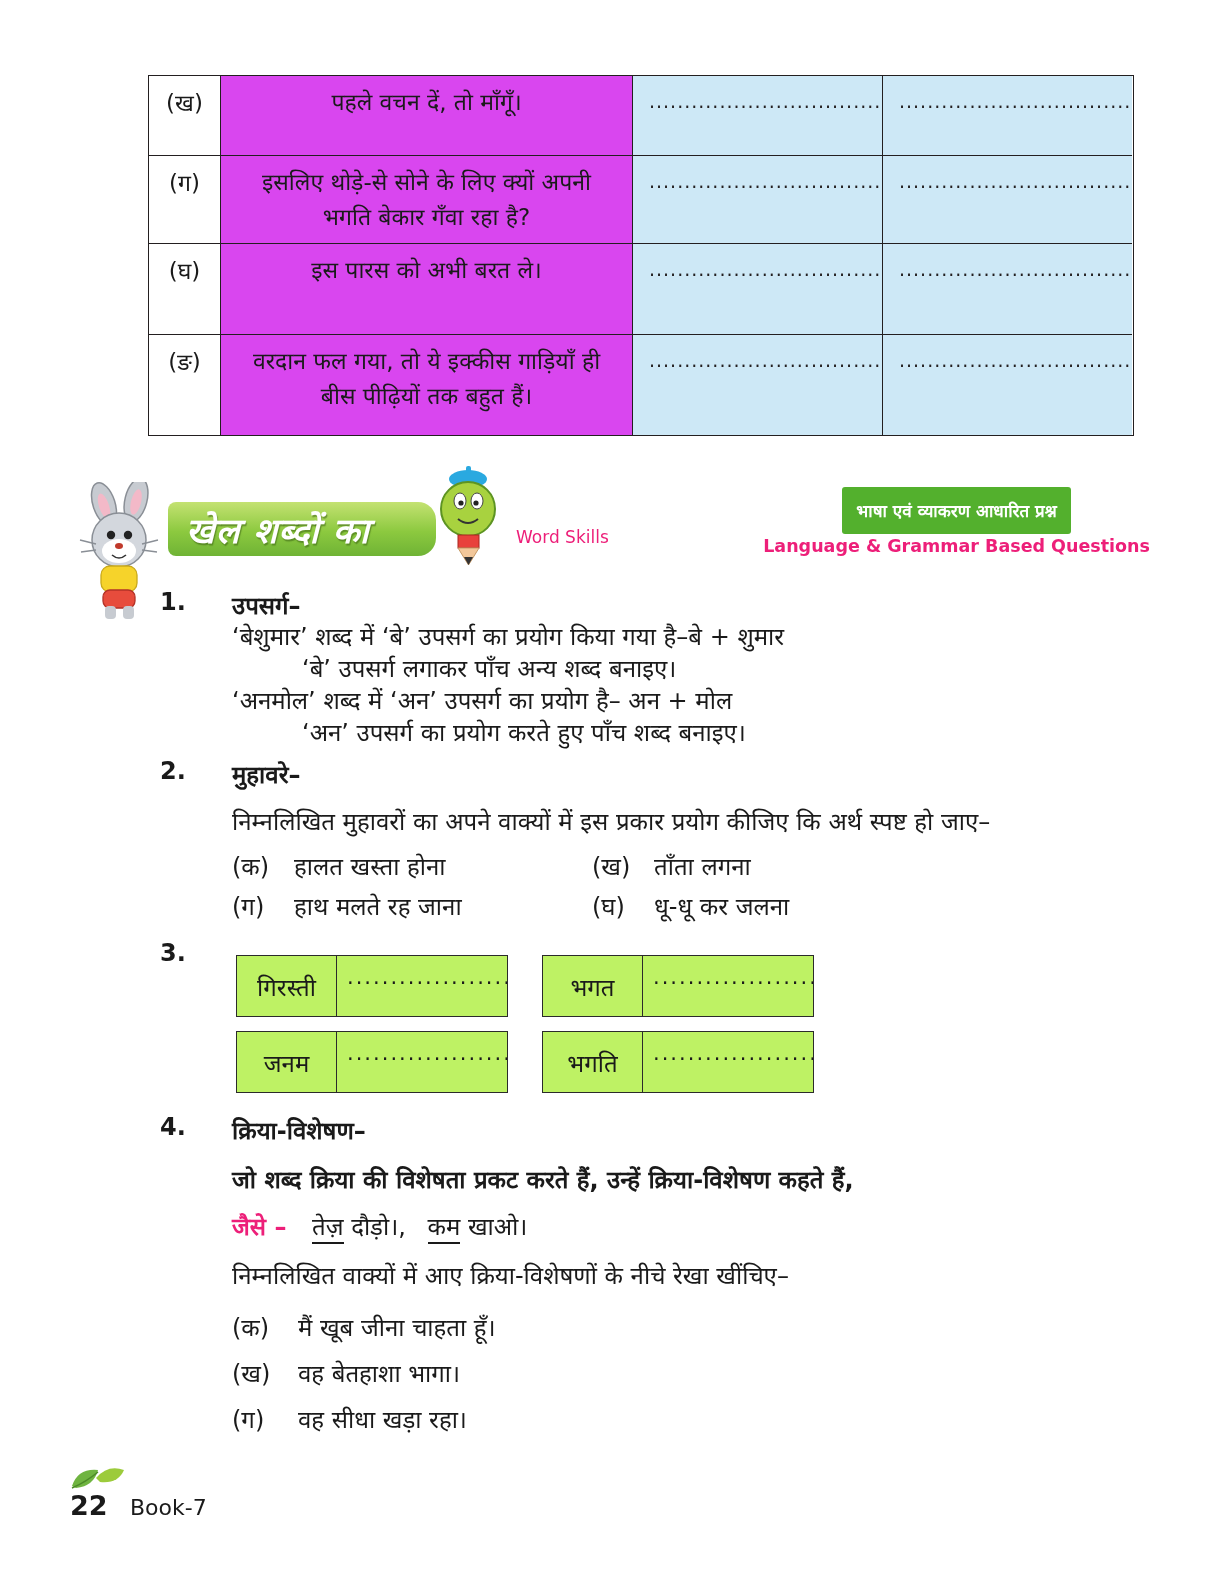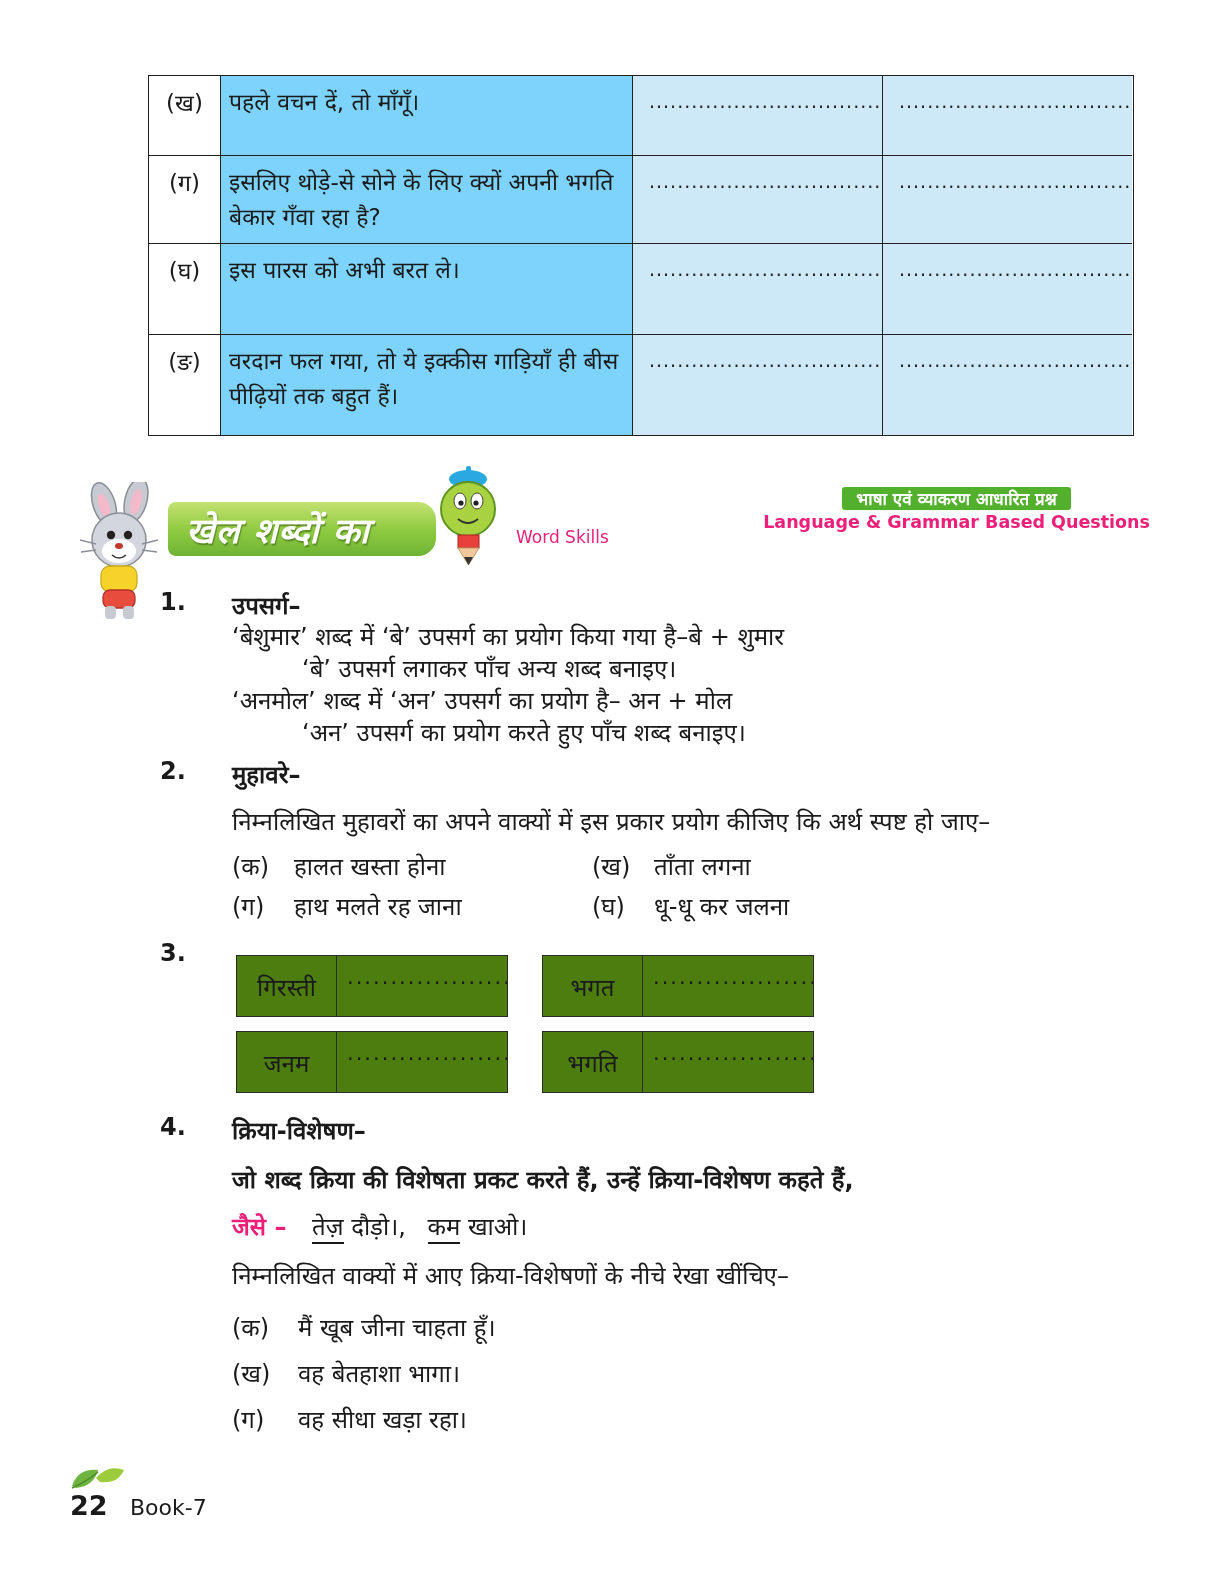--- a/index.html
+++ b/index.html
@@ -12,42 +12,42 @@
   
   .qa-table {
     position:absolute; left:148px; top:75px; width:986px;
     border:1.6px solid #231f20;
   }
   .qa-row { display:grid; grid-template-columns:72px 412px 250px 248.8px; }
   .qa-row .cell { border-right:1.6px solid #231f20; border-bottom:1.6px solid #231f20; }
   .qa-row .cell:last-child { border-right:none; }
   .qa-row:last-child .cell { border-bottom:none; }
   .label-cell { background:#ffffff; text-align:center; padding-top:10px; font-size:23px; }
-  .text-cell  { background:#7dd3fc; padding:9px 8px; font-size:23px; line-height:1.5; }
+  .text-cell  { background:#d946ef; padding:9px 28px; font-size:23px; line-height:1.5;text-align:center; }
   .dots-cell  { background:#cde8f6; padding:14px 6px 0 16px; font-size:19px; letter-spacing:1px; color:#231f20; overflow:hidden; white-space:nowrap; }
   .rh1 { min-height:80px; } .rh2 { min-height:86px; } .rh3 { min-height:91px; } .rh4 { min-height:100px; }
 
   
   .rabbit { position:absolute; left:66px; top:482px; }
   .banner {
     position:absolute; left:168px; top:502px; width:268px; height:54px;
     background:linear-gradient(180deg,#c4e272 0%, #8cc93f 55%, #6fb335 100%);
     border-radius:8px 18px 18px 8px;
     display:flex; align-items:center; padding-left:18px;
   }
   .banner-title {
     color:#ffffff; font-size:35px; font-weight:bold; font-style:italic;
     text-shadow:1px 2px 1px rgba(60,100,20,.55); letter-spacing:1px; white-space:nowrap;
   }
   .pencil { position:absolute; left:420px; top:464px; }
   .word-skills { position:absolute; left:516px; top:527px; color:#ed1f79; font-size:17px; }
   .right-head { position:absolute; right:74px; top:487px; display:flex; flex-direction:column; align-items:center; }
   .badge-hindi {
     background:#53b02d; color:#ffffff; font-size:17px; font-weight:bold;
-    padding:0 14px; border-radius:3px; white-space:nowrap;
+    padding:12px 14px; border-radius:3px; white-space:nowrap;
   }
   .badge-english { color:#ed1f79; font-size:17.5px; font-weight:bold; margin-top:2px; white-space:nowrap; }
 
   
   .content { position:absolute; left:160px; top:588px; width:995px; font-size:24px; }
   .q { display:flex; }
   .q-num { width:72px; font-weight:bold; flex-shrink:0; }
   .q-body { flex:1; }
   .q-heading { font-weight:bold; }
   .q1-line { line-height:32px; }
@@ -55,21 +55,21 @@
   .q2-intro { margin:14px 0 12px; }
   .idiom-grid { display:grid; grid-template-columns:360px auto; row-gap:4px; line-height:36px; }
   .idiom { display:flex; }
   .idiom-label { width:62px; flex-shrink:0; }
   .word-boxes {
     display:grid; grid-template-columns:272px 272px; column-gap:34px; row-gap:14px;
     margin:16px 0 20px 4px;
   }
   .word-box {
     display:flex; align-items:stretch; height:62px;
-    background:#4d7c0f; border:1.6px solid #2b2b2b;
+    background:#bef264; border:1.6px solid #2b2b2b;
   }
   .box-word { width:100px; display:flex; align-items:center; justify-content:center; font-size:24px; border-right:1.6px solid #2b2b2b; }
   .box-dots { flex:1; display:flex; align-items:center; padding:0 6px 6px 10px; font-size:21px; letter-spacing:2px; overflow:hidden; white-space:nowrap; }
   .q4-def { font-weight:bold; margin:16px 0 14px; }
   .q4-example { margin:2px 0 16px; }
   .pink { color:#ed1f79; font-weight:bold; }
   .ex-label { margin-right:18px; }
   .u { border-bottom:2px solid #1a1a1a; padding-bottom:1px; }
   .ex-gap { margin-left:14px; }
   .q4-instr { font-weight:normal; margin:4px 0 14px; }

